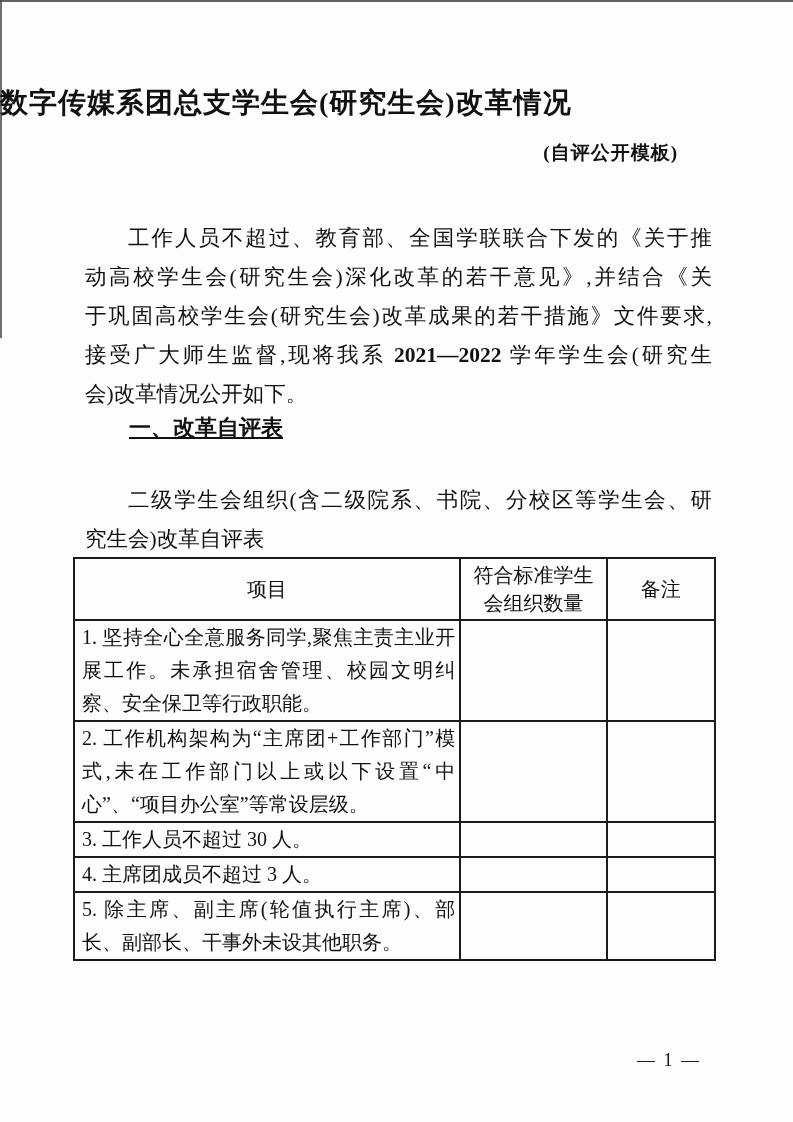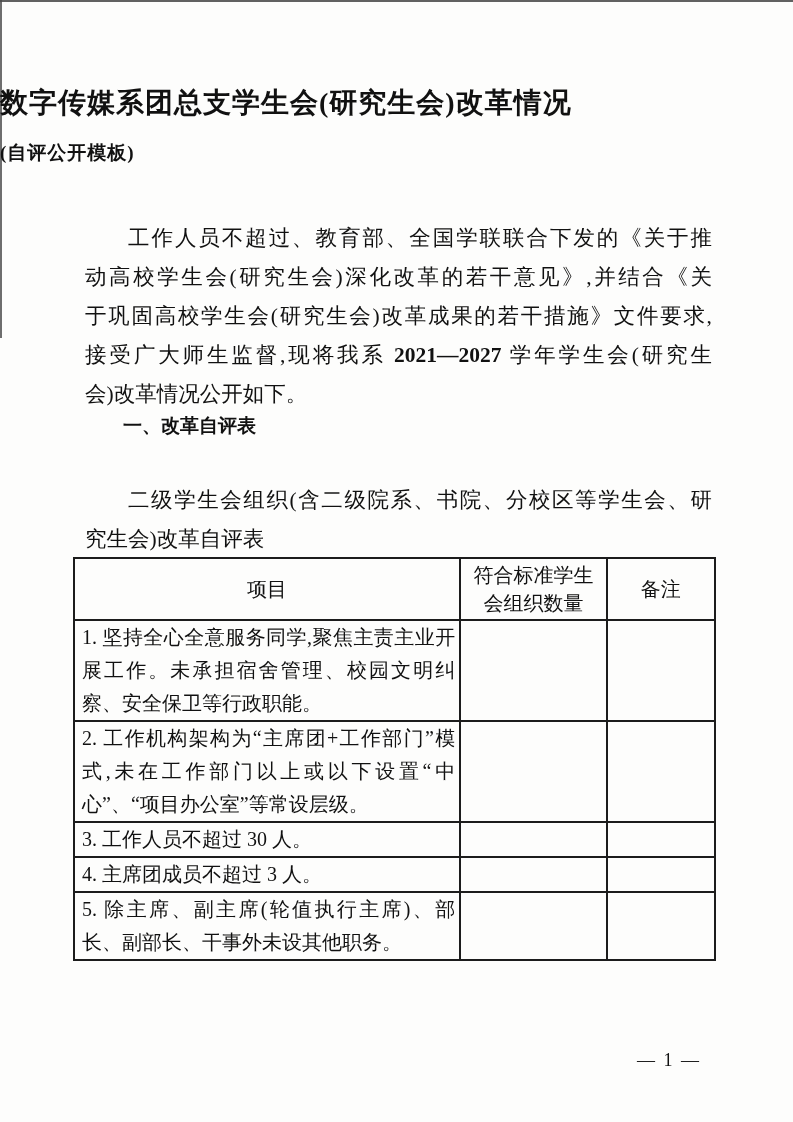--- a/index.html
+++ b/index.html
@@ -15,36 +15,37 @@
   
   .scan-top{position:absolute;left:0;top:0;width:793px;height:2px;background:#3a3a3a;opacity:.8;}
   .scan-left{position:absolute;left:0;top:0;width:2px;height:338px;background:#4a4a4a;opacity:.8;}
 
   .title{
     position:absolute;left:0;top:84px;width:793px;
     font-size:28px;font-weight:700;letter-spacing:1px;
   }
   .subtitle{
     position:absolute;left:0;top:140px;width:678px;
-    text-align:left;font-size:19px;font-weight:700;letter-spacing:1px;
+    text-align:right;font-size:19px;font-weight:700;letter-spacing:1px;
   }
 
   .intro{
     position:absolute;left:85px;top:219px;width:627px;
     font-size:21.5px;line-height:39px;
   }
   .line{text-align:justify;text-align-last:justify;}
   .line.first{text-indent:2em;}
   .line.last{text-align:right;text-align-last:left;}
   .bold-year{font-weight:700;font-family:"Liberation Serif",serif;}
 
   .heading{
     position:absolute;left:85px;top:413px;width:627px;
-    font-size:19px;font-weight:700;text-indent:2em;
+    font-size:22px;font-weight:700;text-indent:2em;
     font-family:"Liberation Sans","DejaVu Sans",sans-serif;
+    text-decoration:underline;
   }
 
   .caption{
     position:absolute;left:85px;top:481px;width:627px;
     font-size:21.5px;line-height:39px;
   }
 
   .selftable{
     position:absolute;left:73px;top:557px;width:643px;
     border-collapse:collapse;table-layout:fixed;
@@ -80,21 +81,21 @@
   <div class="scan-top"></div>
   <div class="scan-left"></div>
 
   <div class="title">数字传媒系团总支学生会(研究生会)改革情况</div>
   <div class="subtitle">(自评公开模板)</div>
 
   <div class="intro">
     <div class="line first">工作人员不超过、教育部、全国学联联合下发的《关于推</div>
     <div class="line">动高校学生会(研究生会)深化改革的若干意见》,并结合《关</div>
     <div class="line">于巩固高校学生会(研究生会)改革成果的若干措施》文件要求,</div>
-    <div class="line"><span>接受广大师生监督,现将我系 </span><span class="bold-year">2021—2027</span><span> 学年学生会(研究生</span></div>
+    <div class="line"><span>接受广大师生监督,现将我系 </span><span class="bold-year">2021—2022</span><span> 学年学生会(研究生</span></div>
     <div class="line last">会)改革情况公开如下。</div>
   </div>
 
   <div class="heading">一、改革自评表</div>
 
   <div class="caption">
     <div class="line first">二级学生会组织(含二级院系、书院、分校区等学生会、研</div>
     <div class="line last">究生会)改革自评表</div>
   </div>
 

